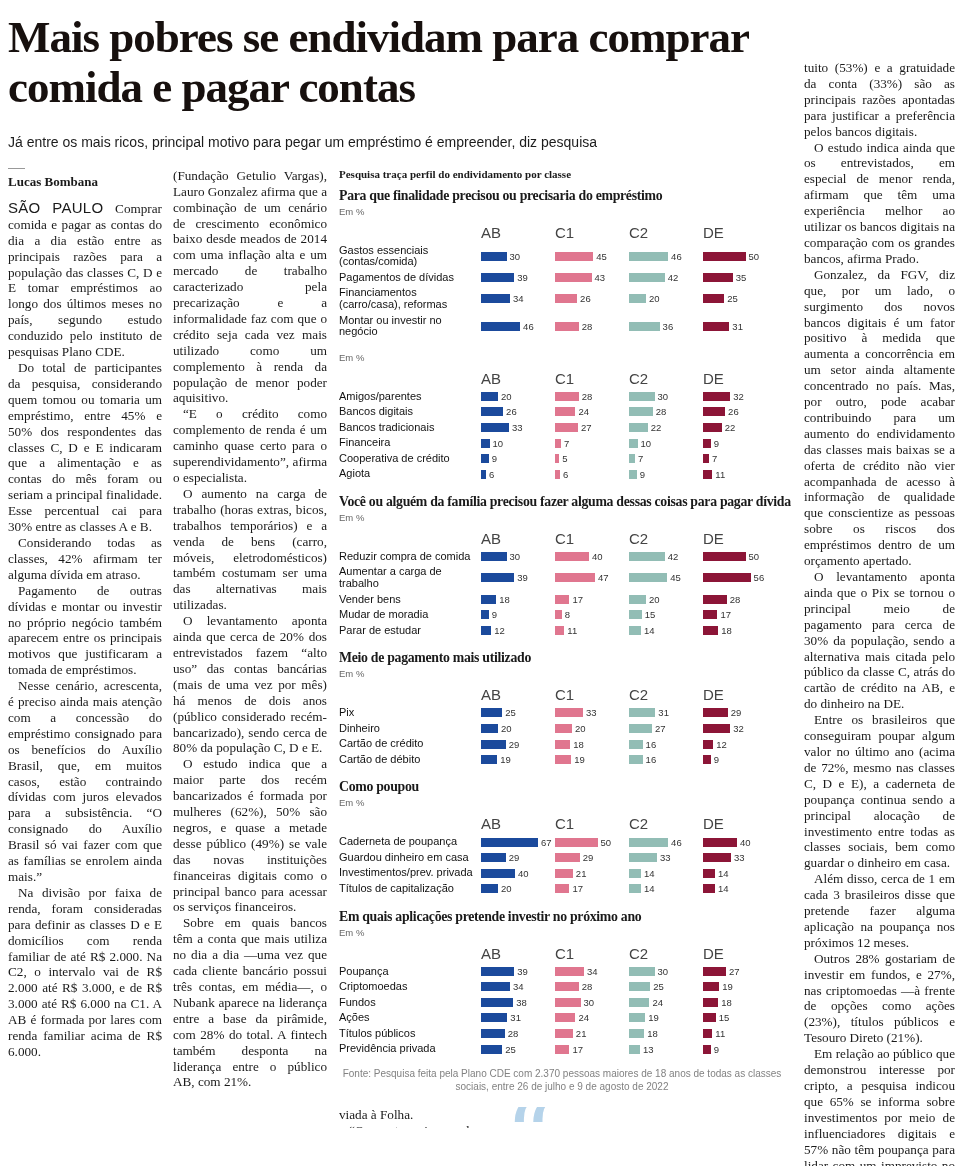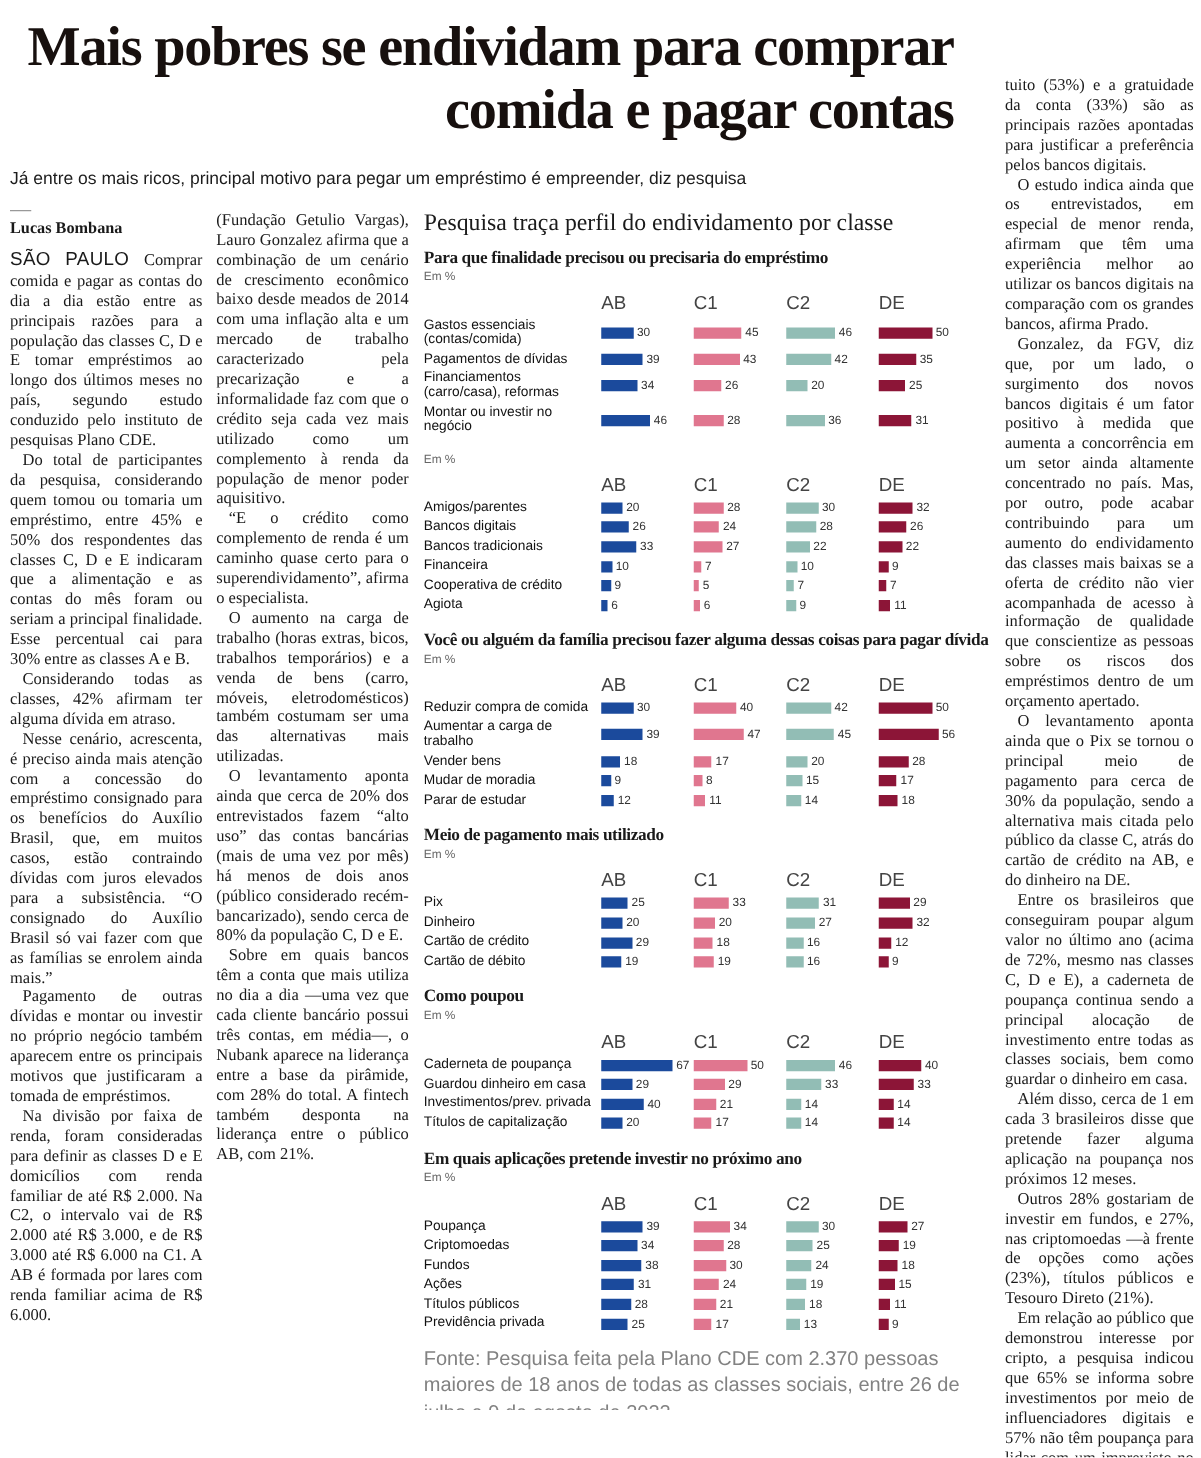--- a/index.html
+++ b/index.html
@@ -1,49 +1,49 @@
 <!DOCTYPE html>
 <html lang="pt"><head>
 <meta charset="utf-8">
 <style>
   html,body{margin:0;padding:0;background:#fff;}
   body{width:961px;height:1166px;overflow:hidden;font-family:"Liberation Serif",serif;color:#1a1a1a;}
   .page{display:flex;padding:10px 6px 0 8px;box-sizing:border-box;width:961px;height:1166px;}
   .main{width:789px;flex:0 0 789px;}
   .rightcol{flex:1;margin-left:7px;padding-top:50px;height:1106px;overflow:hidden;}
 
-  .headline{font-size:45px;line-height:1.12;font-weight:700;letter-spacing:-1px;color:#17100e;width:755px;margin:2px 0 0;text-align:right;}
+  .headline{font-size:45px;line-height:1.12;font-weight:700;letter-spacing:-1px;color:#17100e;width:755px;margin:2px 0 0;}
   .subtitle{font-family:"Liberation Sans",sans-serif;font-size:14px;color:#1c1c1c;margin-top:21px;white-space:nowrap;}
 
   .content{display:flex;margin-top:18px;height:960px;overflow:hidden;}
   .colwrap1{width:154px;flex:0 0 154px;margin-right:11px;}
   .byline-rule{width:17px;height:1px;background:#999;margin-bottom:5px;}
   .byline{font-weight:700;font-size:13px;margin-bottom:9px;}
   .col{font-size:13.2px;line-height:1.205;text-align:justify;}
   .col p{margin:0;text-indent:10px;}
   .col p.first{text-indent:0;}
   .col2{width:154px;flex:0 0 154px;margin-right:12px;height:960px;overflow:hidden;}
   .col1-paras{height:917px;overflow:hidden;}
   .kicker{font-family:"Liberation Sans",sans-serif;font-weight:400;font-size:15px;letter-spacing:.3px;}
 
   .graphic-area{width:452px;flex:0 0 452px;}
-  .ig-title{font-size:19px;font-weight:400;margin:0 0 4px;}
+  .ig-title{font-size:11px;font-weight:700;margin:0 0 4px;}
   .chart{margin-top:14px;}
   .chart:first-child{margin-top:8px;}
   .chart h3{font-size:13.8px;font-weight:700;margin:0 0 2px;letter-spacing:-.3px;white-space:nowrap;overflow:hidden;}
   .unit{font-family:"Liberation Sans",sans-serif;font-size:9.5px;color:#666;margin-bottom:7px;}
   .ghead{display:flex;font-family:"Liberation Sans",sans-serif;font-size:15px;color:#444;margin-bottom:3px;}
   .gspacer{width:142px;flex:0 0 142px;}
   .g{width:74px;flex:0 0 74px;}
   .crow{display:flex;align-items:center;margin-top:4px;font-family:"Liberation Sans",sans-serif;}
   .lbl{width:142px;flex:0 0 142px;font-size:11px;color:#111;line-height:1.05;}
   .cell{width:74px;flex:0 0 74px;display:flex;align-items:center;}
   .bar{height:9px;flex:0 0 auto;}
   .val{font-size:9.5px;color:#333;margin-left:3px;}
-  .source{font-family:"Liberation Sans",sans-serif;font-size:16px;color:#828282;margin-top:12px;line-height:1.35;width:446px;}
+  .source{font-family:"Liberation Sans",sans-serif;font-size:10px;color:#828282;margin-top:12px;line-height:1.35;width:446px;text-align:center;}
 
   .bottom-row{display:flex;margin-top:13px;}
   .col3{width:142px;flex:0 0 142px;margin-right:24px;height:185px;overflow:hidden;}
   .quote{width:284px;}
   .qmark{font-family:"DejaVu Serif",serif;font-size:96px;line-height:.62;height:50px;color:#b5d3ea;letter-spacing:-5px;overflow:hidden;}
 </style>
 </head>
 <body>
 
 <div class="page">
@@ -52,30 +52,31 @@
     <div class="subtitle">Já entre os mais ricos, principal motivo para pegar um empréstimo é empreender, diz pesquisa</div>
 
     <div class="content">
       <div class="colwrap1">
         <div class="byline-rule"></div>
         <div class="byline">Lucas Bombana</div>
         <div class="col col1-paras">
             <p class="first"><span class="kicker">SÃO PAULO </span>Comprar comida e pagar as contas do dia a dia estão entre as principais razões para a população das classes C, D e E tomar empréstimos ao longo dos últimos meses no país, segundo estudo conduzido pelo instituto de pesquisas Plano CDE.</p>
             <p>Do total de participantes da pesquisa, considerando quem tomou ou tomaria um empréstimo, entre 45% e 50% dos respondentes das classes C, D e E indicaram que a alimentação e as contas do mês foram ou seriam a principal finalidade. Esse percentual cai para 30% entre as classes A e B.</p>
             <p>Considerando todas as classes, 42% afirmam ter alguma dívida em atraso.</p>
+            <p>Pagamento de outras dívidas e montar ou investir no próprio negócio também aparecem entre os principais motivos que justificaram a tomada de empréstimos.</p>
             <p>Nesse cenário, acrescenta, é preciso ainda mais atenção com a concessão do empréstimo consignado para os benefícios do Auxílio Brasil, que, em muitos casos, estão contraindo dívidas com juros elevados para a subsistência. “O consignado do Auxílio Brasil só vai fazer com que as famílias se enrolem ainda mais.”</p>
-            <p>Pagamento de outras dívidas e montar ou investir no próprio negócio também aparecem entre os principais motivos que justificaram a tomada de empréstimos.</p>
             <p>Na divisão por faixa de renda, foram consideradas para definir as classes D e E domicílios com renda familiar de até R$ 2.000. Na C2, o intervalo vai de R$ 2.000 até R$ 3.000, e de R$ 3.000 até R$ 6.000 na C1. A AB é formada por lares com renda familiar acima de R$ 6.000.</p>
           </div>
       </div>
       <div class="col col2">
           <p class="first">(Fundação Getulio Vargas), Lauro Gonzalez afirma que a combinação de um cenário de crescimento econômico baixo desde meados de 2014 com uma inflação alta e um mercado de trabalho caracterizado pela precarização e a informalidade faz com que o crédito seja cada vez mais utilizado como um complemento à renda da população de menor poder aquisitivo.</p>
           <p>“E o crédito como complemento de renda é um caminho quase certo para o superendividamento”, afirma o especialista.</p>
           <p>O aumento na carga de trabalho (horas extras, bicos, trabalhos temporários) e a venda de bens (carro, móveis, eletrodomésticos) também costumam ser uma das alternativas mais utilizadas.</p>
           <p>O levantamento aponta ainda que cerca de 20% dos entrevistados fazem “alto uso” das contas bancárias (mais de uma vez por mês) há menos de dois anos (público considerado recém-bancarizado), sendo cerca de 80% da população C, D e E.</p>
+          <p>O estudo indica que a maior parte dos recém bancarizados é formada por mulheres (62%), 50% são negros, e quase a metade desse público (49%) se vale das novas instituições financeiras digitais como o principal banco para acessar os serviços financeiros.</p>
           <p>Sobre em quais bancos têm a conta que mais utiliza no dia a dia —uma vez que cada cliente bancário possui três contas, em média—, o Nubank aparece na liderança entre a base da pirâmide, com 28% do total. A fintech também desponta na liderança entre o público AB, com 21%.</p>
         </div>
 
       <div class="graphic-area">
         <h2 class="ig-title">Pesquisa traça perfil do endividamento por classe</h2>
         <div>
             <section class="chart">
               <h3>Para que finalidade precisou ou precisaria do empréstimo</h3>
               <div class="unit">Em %</div>
               <div class="ghead">

